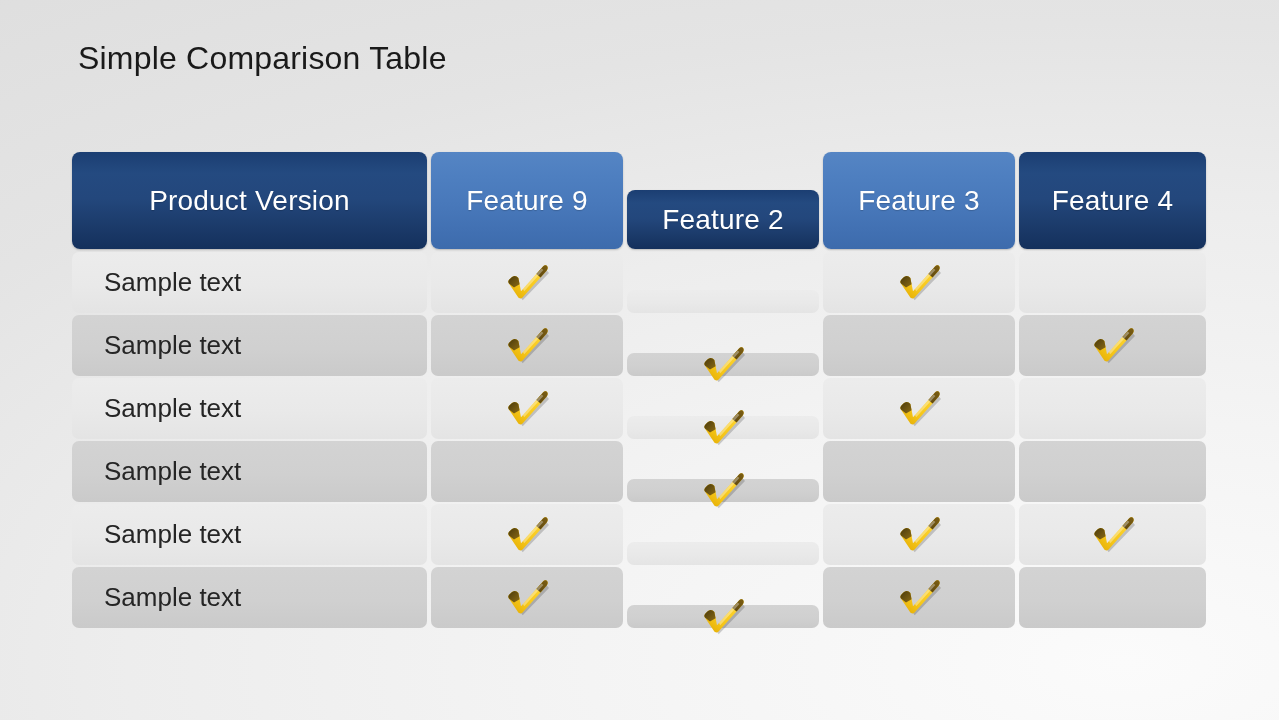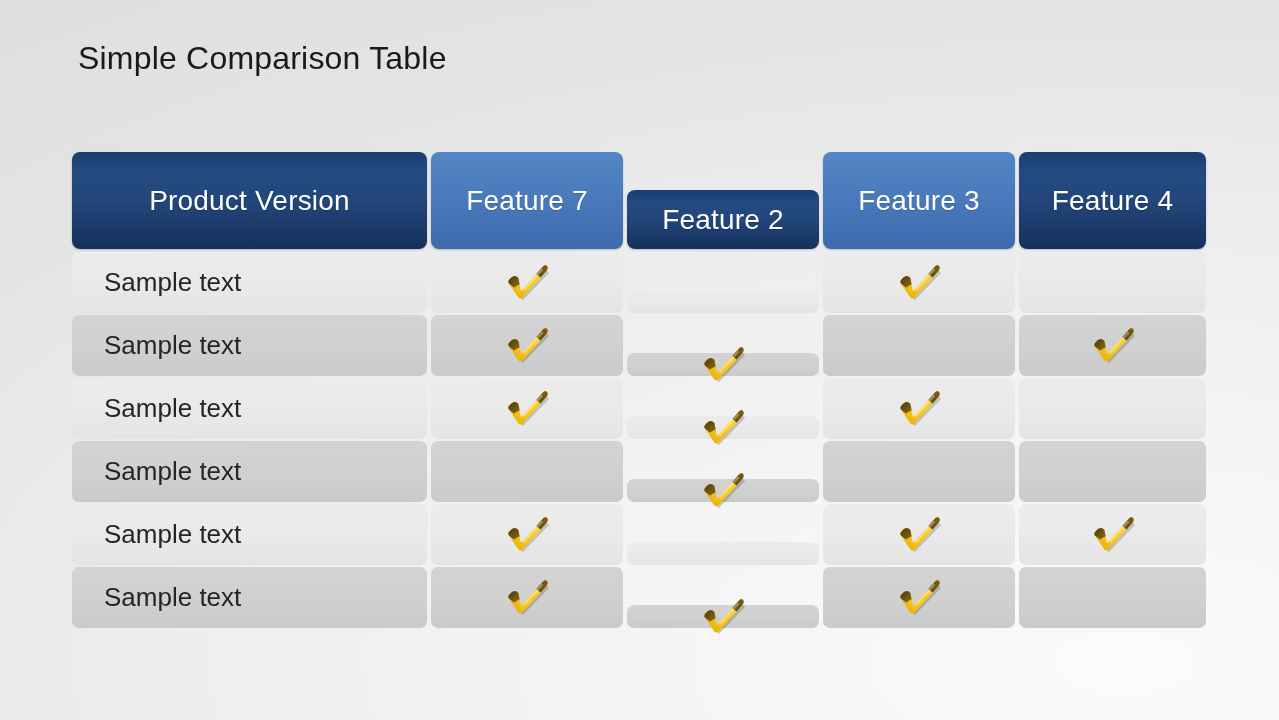--- a/index.html
+++ b/index.html
@@ -146,21 +146,21 @@
   <div id="comparison-table">
 
     <div class="table-row header-row">
       <div class="cell col-0 hdr-dark">
         <div class="cell-inner">
           <span class="header-label">Product Version</span>
         </div>
       </div>
       <div class="cell col-1 hdr-light">
         <div class="cell-inner">
-          <span class="header-label">Feature 7</span>
+          <span class="header-label">Feature 9</span>
         </div>
       </div>
       <div class="cell col-2 hdr-dark">
         <div class="cell-inner">
           <span class="header-label">Feature 2</span>
         </div>
       </div>
       <div class="cell col-3 hdr-light">
         <div class="cell-inner">
           <span class="header-label">Feature 3</span>

